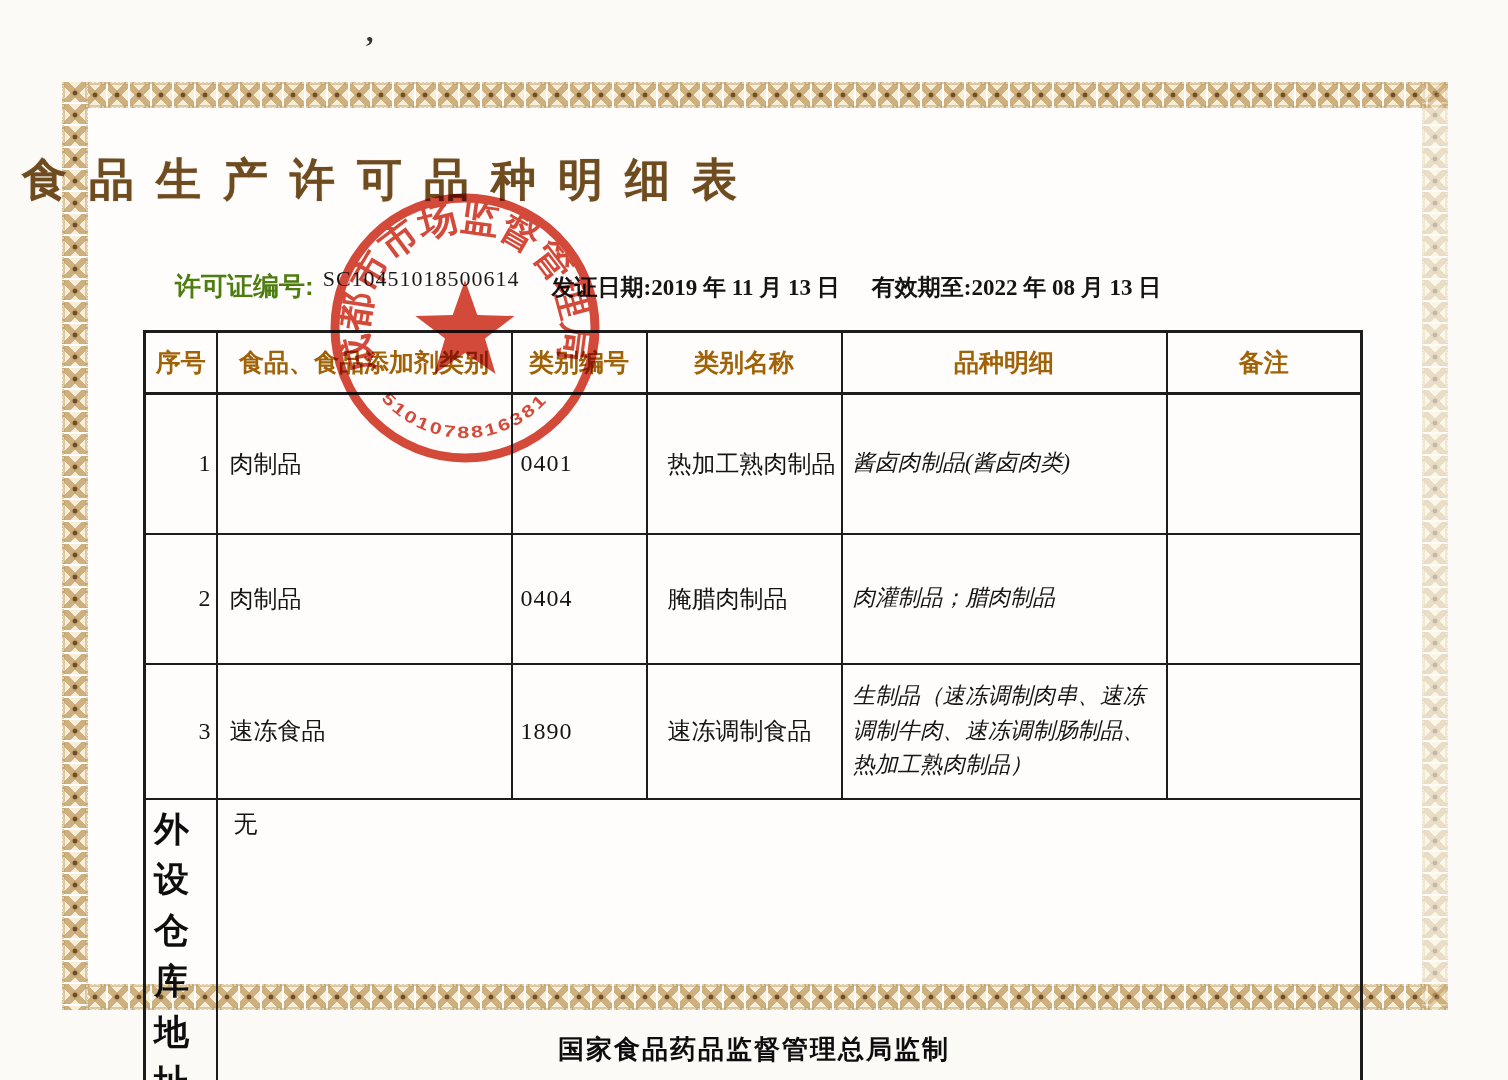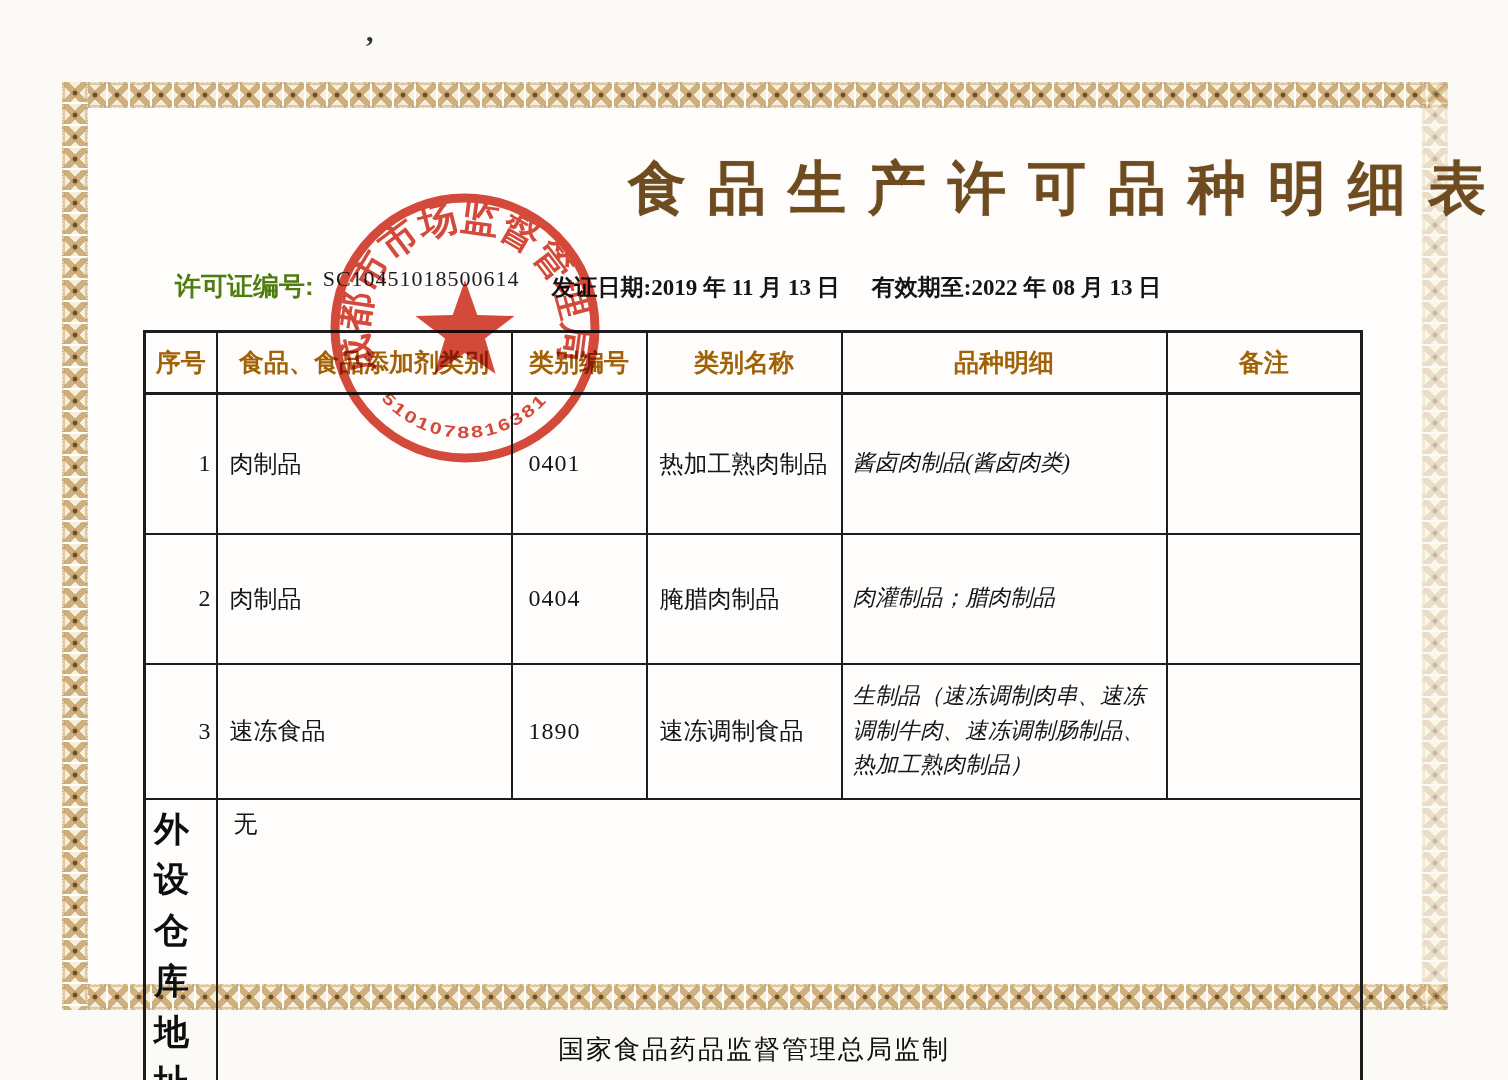--- a/index.html
+++ b/index.html
@@ -33,22 +33,22 @@
       linear-gradient(90deg,#dcc69d 0 1px,rgba(0,0,0,0) 1px 21px,#dcc69d 21px 22px);
     background-size:22px 22px;
   }
   .strip-top{left:62px;top:82px;width:1386px;}
   .strip-bottom{left:62px;top:984px;width:1386px;}
   .strip-left{left:62px;top:82px;height:928px;}
   .strip-right{left:1422px;top:82px;height:928px;opacity:.38;background-color:#fdf3cf;}
 
   
   .doc-title{
-    position:absolute;left:0;right:0;top:150px;text-align:right;
-    font-size:58px;font-weight:bold;color:#6e4c20;
+    position:absolute;left:0;right:0;top:150px;text-align:left;
+    font-size:45px;font-weight:bold;color:#6e4c20;
     letter-spacing:22px;text-indent:22px;
     font-family:"Liberation Serif","DejaVu Serif",serif;
     text-shadow:0 0 1px rgba(110,76,32,.55);
   }
 
   
   .license-line{position:absolute;left:175px;top:266px;width:1100px;white-space:nowrap;}
   .lic-label{font-family:"Liberation Sans","DejaVu Sans",sans-serif;font-weight:bold;font-size:26px;color:#4d7c0f;}
   .lic-number{font-size:22px;letter-spacing:1px;vertical-align:9px;margin-left:5px;color:#1a1a1a;}
   .lic-date{font-weight:bold;font-size:23px;margin-left:28px;color:#141414;}
@@ -66,35 +66,35 @@
   table.detail th,table.detail td{border:2px solid #1d1d1d;overflow:hidden;}
   table.detail{border:3px solid #1d1d1d;}
   table.detail thead th{
     border-bottom:3px solid #1d1d1d;
     font-family:"Liberation Sans","DejaVu Sans",sans-serif;
     font-weight:bold;font-size:25px;color:#a16207;text-align:center;
   }
   td{font-size:24px;color:#151515;vertical-align:middle;}
   td.c-no{text-align:right;padding-right:5px;}
   td.c-cat{padding-left:12px;}
-  td.c-code{padding-left:16px;letter-spacing:1px;}
-  td.c-name{padding-left:12px;}
+  td.c-code{padding-left:8px;letter-spacing:1px;}
+  td.c-name{padding-left:20px;}
   td.c-detail{padding:6px 8px 6px 10px;line-height:1.55;font-size:22.5px;font-style:italic;}
   td.c-remark{}
   th.wh-label{
     font-family:"Liberation Sans","DejaVu Sans",sans-serif;
     font-weight:bold;font-size:35px;line-height:1.45;
     text-align:left;padding:4px 4px 4px 8px;vertical-align:middle;color:#0e0e0e;
   }
   td.wh-value{vertical-align:top;padding:8px 0 0 16px;font-size:24px;}
 
   
   .doc-footer{
     position:absolute;left:0;right:0;top:1032px;text-align:center;
-    font-weight:normal;font-size:26px;letter-spacing:2px;color:#0d0d0d;
+    font-weight:bold;font-size:26px;letter-spacing:2px;color:#0d0d0d;
     font-family:"Liberation Serif","DejaVu Serif",serif;
   }
 
   .scan-mark{position:absolute;left:366px;top:14px;font-size:30px;font-weight:bold;color:#333;}
 </style>
 </head>
 <body>
 
 <div class="page-inner"></div>
 

